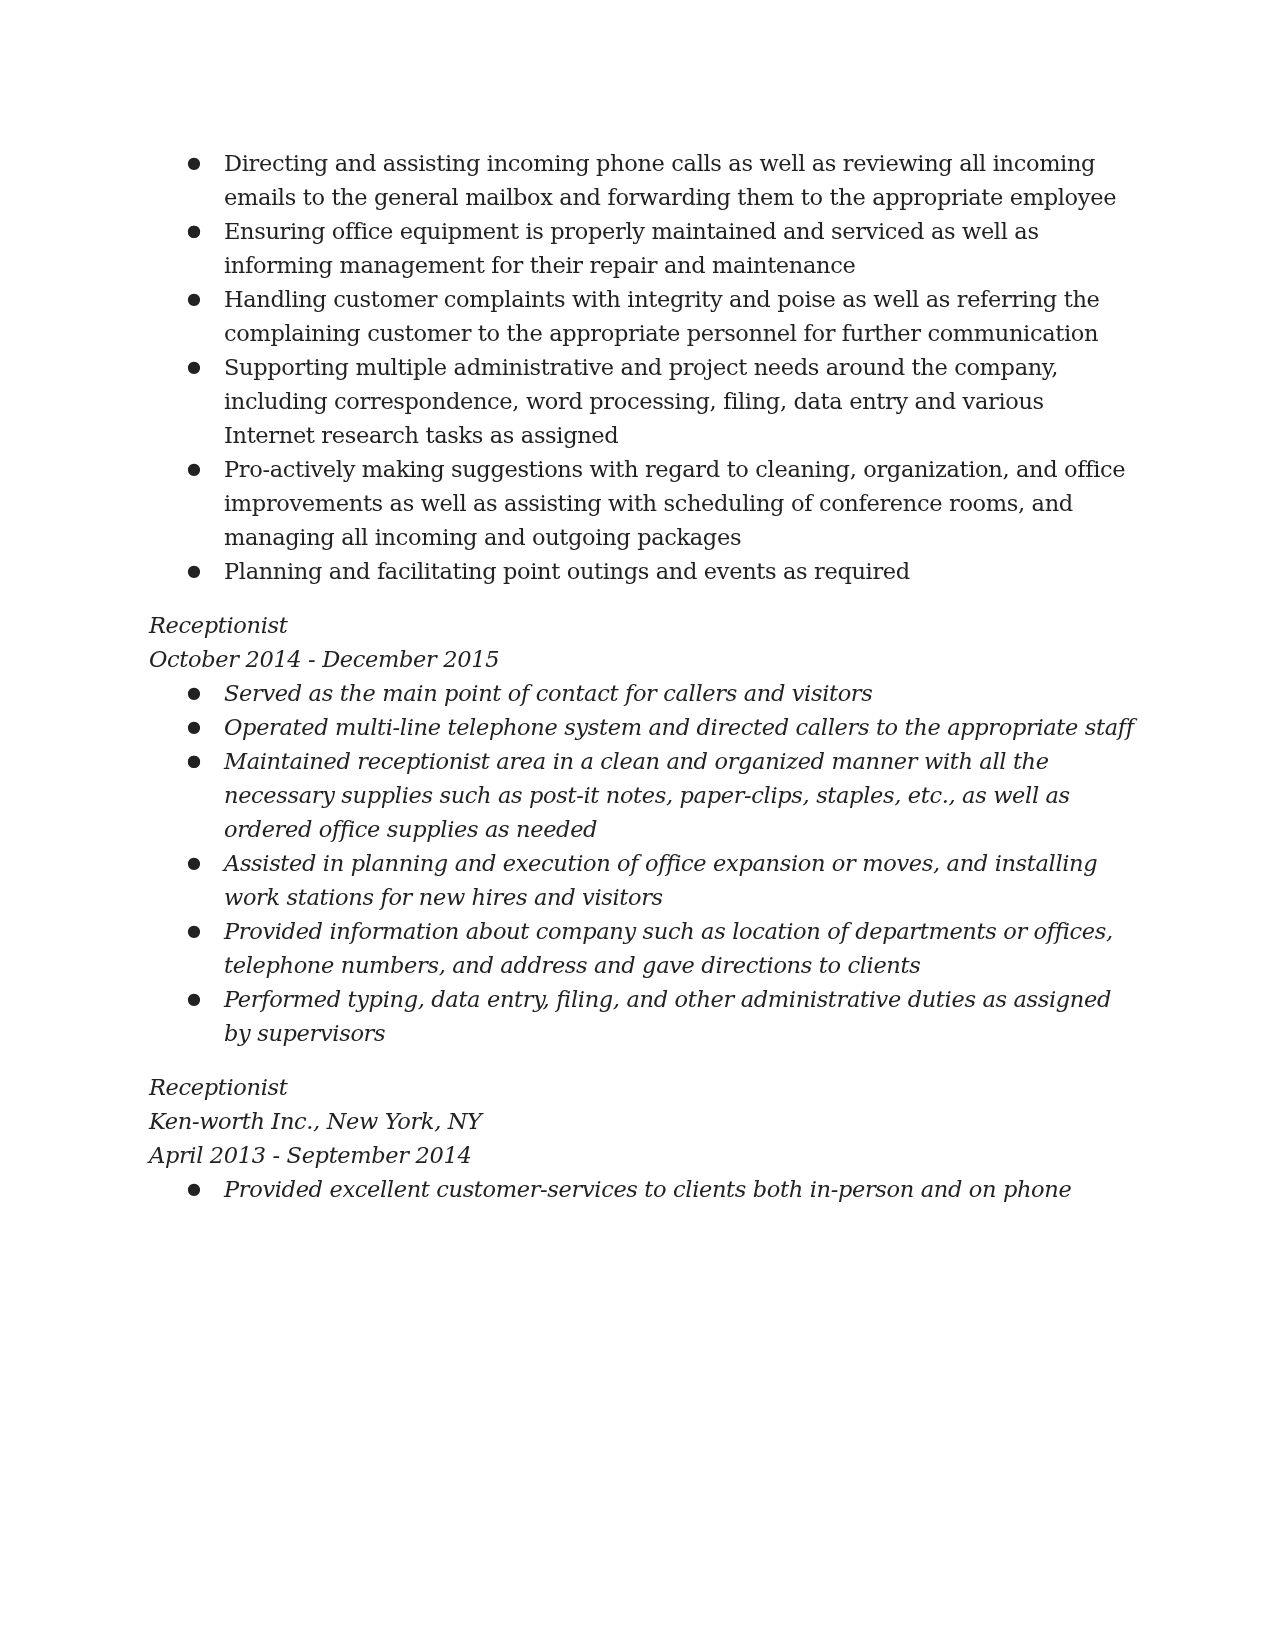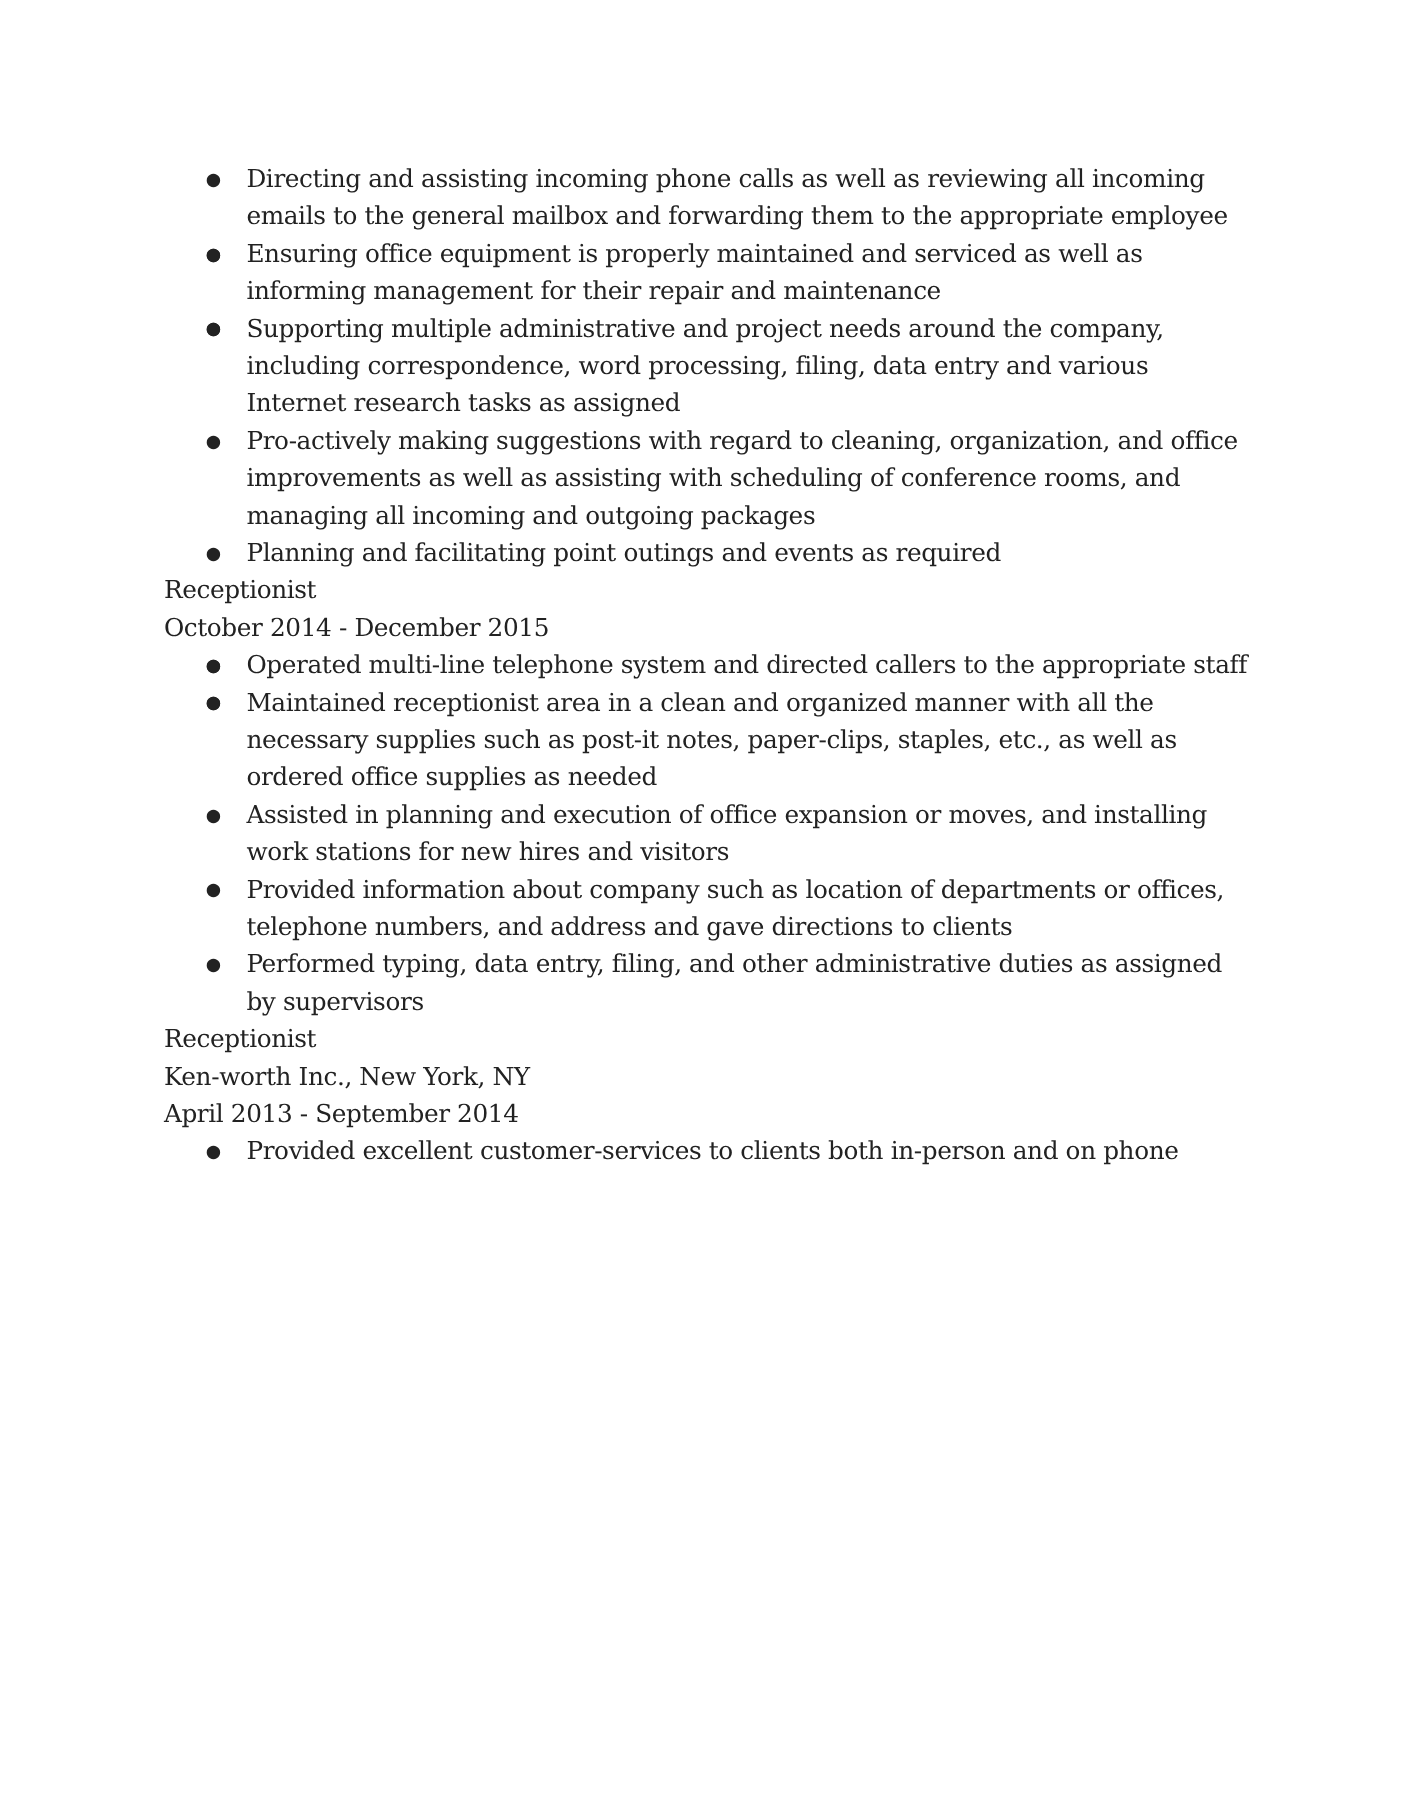--- a/index.html
+++ b/index.html
@@ -2,43 +2,43 @@
 <html><head>
 <meta charset="utf-8">
 <style>
   html, body { margin: 0; padding: 0; background: #ffffff; }
   body { width: 1275px; height: 1650px; position: relative; overflow: hidden;
          font-family: "DejaVu Serif", "Liberation Serif", serif; color: #222222; }
   .page { position: absolute; left: 149px; top: 146px; width: 990px; font-size: 22.5px; line-height: 34px; letter-spacing: -0.35px; }
   ul { list-style: none; margin: 0; padding: 0; }
   li { position: relative; padding-left: 75px; }
   li .bullet { position: absolute; left: 38px; top: 0; font-size: 16px; color: #222; }
-  .job-block { margin-top: 0; }
+  .job-block { margin-top: 20px; font-style: italic; }
   .line { display: block; }
 </style>
 </head>
 <body>
 
 <div class="page">
 
   <ul>
     <li><span class="bullet">●</span><span>Directing and assisting incoming phone calls as well as reviewing all incoming emails to the general mailbox and forwarding them to the appropriate employee</span></li>
     <li><span class="bullet">●</span></li>
     <li><span class="bullet">●</span><span>Ensuring office equipment is properly maintained and serviced as well as informing management for their repair and maintenance</span></li>
-    <li><span class="bullet">●</span></li>
+    <li><span class="bullet">●</span><span>Handling customer complaints with integrity and poise as well as referring the complaining customer to the appropriate personnel for further communication</span></li>
     <li><span class="bullet">●</span><span>Supporting multiple administrative and project needs around the company, including correspondence, word processing, filing, data entry and various Internet research tasks as assigned</span></li>
     <li><span class="bullet">●</span><span>Pro-actively making suggestions with regard to cleaning, organization, and office improvements as well as assisting with scheduling of conference rooms, and managing all incoming and outgoing packages</span></li>
     <li><span class="bullet">●</span><span>Planning and facilitating point outings and events as required</span></li>
   </ul>
 
   <div class="job-block">
     <span class="line">Receptionist</span>
     <span class="line">October 2014 - December 2015</span>
     <ul>
-      <li><span class="bullet">●</span></li>
+      <li><span class="bullet">●</span><span>Served as the main point of contact for callers and visitors</span></li>
       <li><span class="bullet">●</span><span>Operated multi-line telephone system and directed callers to the appropriate staff</span></li>
       <li><span class="bullet">●</span></li>
       <li><span class="bullet">●</span><span>Maintained receptionist area in a clean and organized manner with all the necessary supplies such as post-it notes, paper-clips, staples, etc., as well as ordered office supplies as needed</span></li>
       <li><span class="bullet">●</span><span>Assisted in planning and execution of office expansion or moves, and installing work stations for new hires and visitors</span></li>
       <li><span class="bullet">●</span><span>Provided information about company such as location of departments or offices, telephone numbers, and address and gave directions to clients</span></li>
       <li><span class="bullet">●</span><span>Performed typing, data entry, filing, and other administrative duties as assigned by supervisors</span></li>
     </ul>
   </div>
 
   <div class="job-block">

